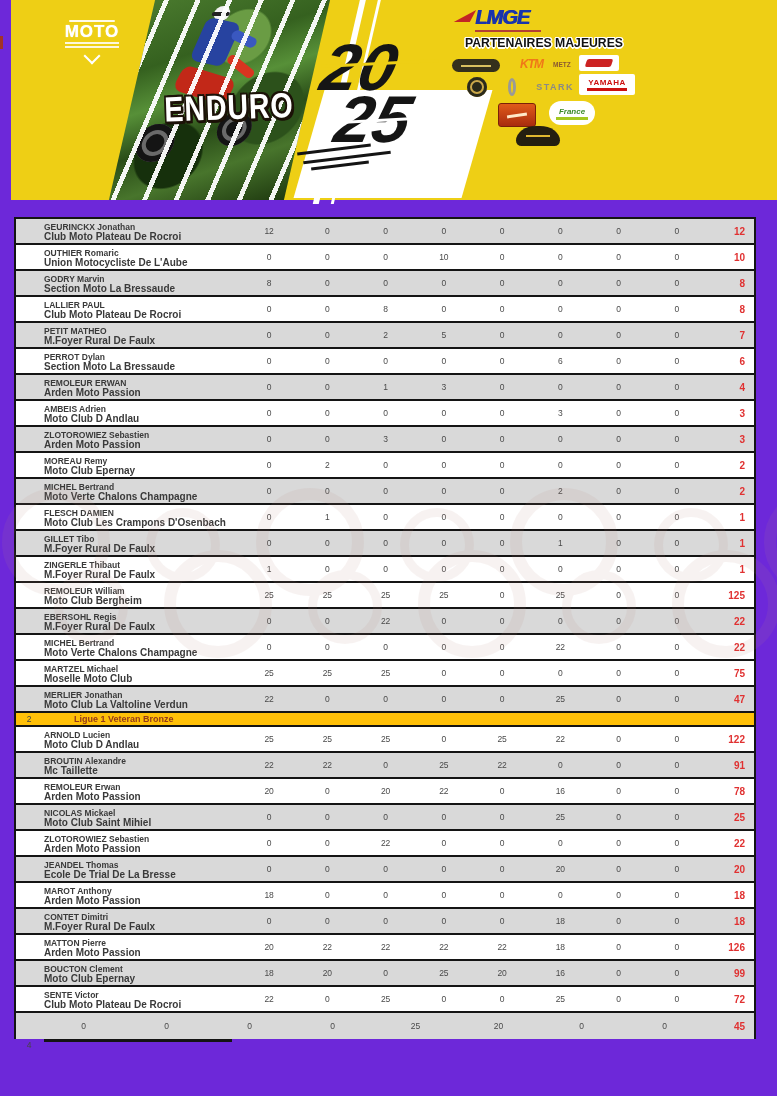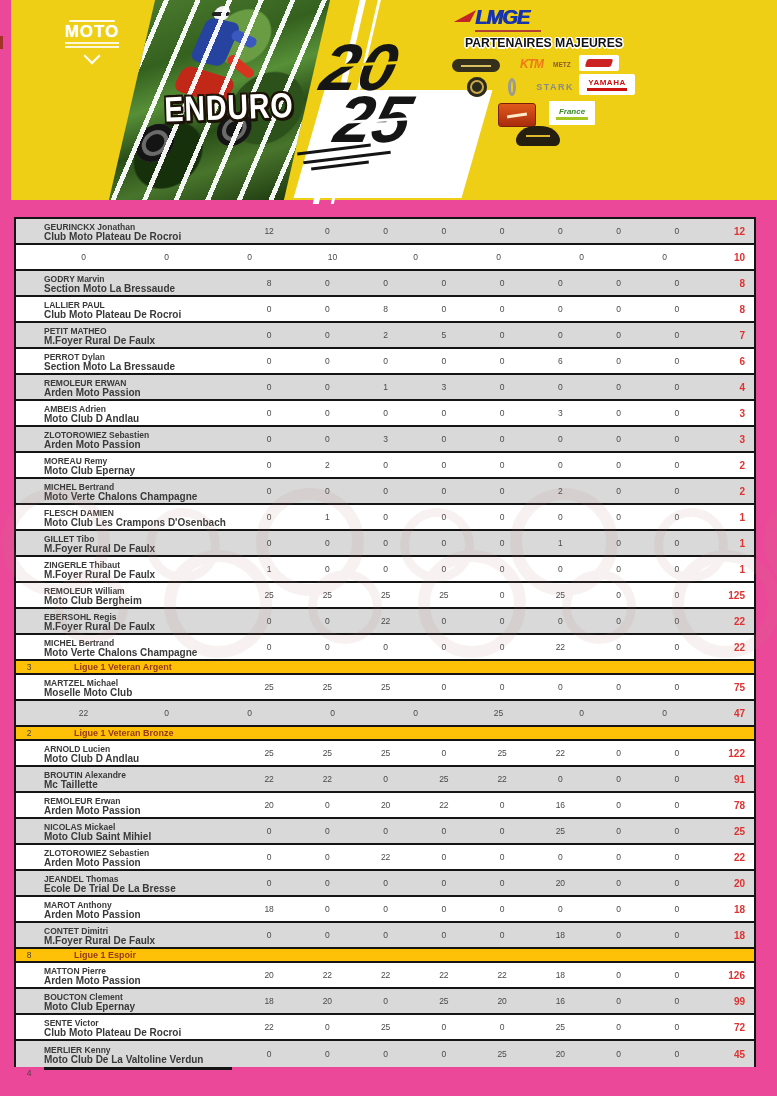--- a/index.html
+++ b/index.html
@@ -1,18 +1,18 @@
 <!DOCTYPE html>
 <html><head>
 <meta charset="utf-8">
 <style>
   html,body{margin:0;padding:0;}
   body{width:777px;height:1096px;overflow:hidden;background:#ffffff;
        font-family:"Liberation Sans",sans-serif;}
-  .page{position:relative;width:777px;height:1096px;background:#ec4899;overflow:hidden;}
+  .page{position:relative;width:777px;height:1096px;background:#6d28d9;overflow:hidden;}
 
   
   .hero{position:absolute;left:11px;top:0;width:766px;height:200px;background:#EECF15;
     clip-path:polygon(0 0,766 0,766 146,748 156,730 147,713 159,696 150,679 162,661 152,646 165,
     629 155,613 167,596 156,579 169,562 158,546 172,529 161,513 175,496 164,481 178,463 168,
     449 184,431 173,416 190,399 178,383 194,366 181,351 191,336 179,319 186,302 173,286 181,
     269 169,253 177,236 164,221 171,203 159,189 167,171 154,156 162,139 149,123 157,106 146,
     91 153,73 143,59 151,41 141,26 149,11 139,0 145);}
   .edge-mark{position:absolute;left:0;top:36px;width:3px;height:13px;background:#a23326;}
 
@@ -104,21 +104,21 @@
   .chip.stark .ring{width:12px;height:12px;border:3px solid #9a9a96;border-radius:50%;}
   .chip.stark .t{font-weight:800;font-size:9px;color:#8a8a86;letter-spacing:1.5px;}
   .chip.yamaha{left:568px;top:74px;width:56px;height:21px;background:#fff;border-radius:2px;
     display:flex;flex-direction:column;align-items:center;justify-content:center;gap:1px;}
   .chip.yamaha .t{font-weight:800;font-size:8px;color:#cc1111;letter-spacing:.5px;}
   .chip.yamaha i{display:block;width:40px;height:2.5px;background:#cc1111;}
   .chip.orange{left:487px;top:103px;width:36px;height:22px;border-radius:3px;
     background:linear-gradient(180deg,#e05a1a,#a82c0e);border:1px solid #7a2008;
     display:flex;align-items:center;justify-content:center;}
   .chip.orange i{display:block;width:20px;height:3px;background:#ffe9c8;transform:rotate(-8deg);}
-  .chip.france{left:538px;top:101px;width:46px;height:24px;background:#fff;border-radius:1px;
+  .chip.france{left:538px;top:101px;width:46px;height:24px;background:#fff;border-radius:12px;
     display:flex;flex-direction:column;align-items:center;justify-content:center;gap:1px;}
   .chip.france .t{font-style:italic;font-weight:700;font-size:8px;color:#3a8a28;}
   .chip.france i{display:block;width:32px;height:3px;background:#a4c820;}
   .chip.arch{left:505px;top:126px;width:44px;height:20px;background:#241f10;
     border-radius:50% 50% 6px 6px / 80% 80% 6px 6px;
     display:flex;align-items:center;justify-content:center;}
   .chip.arch i{display:block;width:24px;height:2.5px;background:#e0b830;}
 
   
   .results{position:absolute;left:14px;top:217px;width:742px;
@@ -240,20 +240,24 @@
         <div class="c-score">0</div>
         <div class="c-score">0</div>
         <div class="c-score">0</div>
         <div class="c-score">0</div>
         <div class="c-score">0</div>
         <div class="c-score">0</div>
         <div class="c-total">12</div>
   </div>
       <div class="t-row">
     <div class="c-pos">33</div>
+    <div class="c-name">
+      <div class="nm">OUTHIER Romaric</div>
+      <div class="club">Union Motocycliste De L'Aube</div>
+    </div>
     <div class="c-score">0</div>
         <div class="c-score">0</div>
         <div class="c-score">0</div>
         <div class="c-score">10</div>
         <div class="c-score">0</div>
         <div class="c-score">0</div>
         <div class="c-score">0</div>
         <div class="c-score">0</div>
         <div class="c-total">10</div>
   </div>
@@ -490,39 +494,42 @@
     <div class="c-score">0</div>
         <div class="c-score">0</div>
         <div class="c-score">0</div>
         <div class="c-score">0</div>
         <div class="c-score">0</div>
         <div class="c-score">22</div>
         <div class="c-score">0</div>
         <div class="c-score">0</div>
         <div class="c-total">22</div>
   </div>
-      <div class="t-bar">Ligue 1 Veteran Argent</div>
       <div class="t-row">
     <div class="c-pos">1</div>
     <div class="c-name">
       <div class="nm">MARTZEL Michael</div>
       <div class="club">Moselle Moto Club</div>
     </div>
     <div class="c-score">25</div>
         <div class="c-score">25</div>
         <div class="c-score">25</div>
         <div class="c-score">0</div>
         <div class="c-score">0</div>
         <div class="c-score">0</div>
         <div class="c-score">0</div>
         <div class="c-score">0</div>
         <div class="c-total">75</div>
   </div>
       <div class="t-row shaded">
     <div class="c-pos">2</div>
+    <div class="c-name">
+      <div class="nm">MERLIER Jonathan</div>
+      <div class="club">Moto Club La Valtoline Verdun</div>
+    </div>
     <div class="c-score">22</div>
         <div class="c-score">0</div>
         <div class="c-score">0</div>
         <div class="c-score">0</div>
         <div class="c-score">0</div>
         <div class="c-score">25</div>
         <div class="c-score">0</div>
         <div class="c-score">0</div>
         <div class="c-total">47</div>
   </div>
@@ -648,21 +655,20 @@
     <div class="c-score">0</div>
         <div class="c-score">0</div>
         <div class="c-score">0</div>
         <div class="c-score">0</div>
         <div class="c-score">0</div>
         <div class="c-score">18</div>
         <div class="c-score">0</div>
         <div class="c-score">0</div>
         <div class="c-total">18</div>
   </div>
-      <div class="t-bar">Ligue 1 Espoir</div>
       <div class="t-row">
     <div class="c-pos">1</div>
     <div class="c-name">
       <div class="nm">MATTON Pierre</div>
       <div class="club">Arden Moto Passion</div>
     </div>
     <div class="c-score">20</div>
         <div class="c-score">22</div>
         <div class="c-score">22</div>
         <div class="c-score">22</div>
@@ -699,24 +705,20 @@
         <div class="c-score">25</div>
         <div class="c-score">0</div>
         <div class="c-score">0</div>
         <div class="c-score">25</div>
         <div class="c-score">0</div>
         <div class="c-score">0</div>
         <div class="c-total">72</div>
   </div>
       <div class="t-row shaded last">
     <div class="c-pos">4</div>
-    <div class="c-name">
-      <div class="nm">MERLIER Kenny</div>
-      <div class="club">Moto Club De La Valtoline Verdun</div>
-    </div>
     <div class="c-score">0</div>
         <div class="c-score">0</div>
         <div class="c-score">0</div>
         <div class="c-score">0</div>
         <div class="c-score">25</div>
         <div class="c-score">20</div>
         <div class="c-score">0</div>
         <div class="c-score">0</div>
         <div class="c-total">45</div>
   <div class="final-underline"></div>

